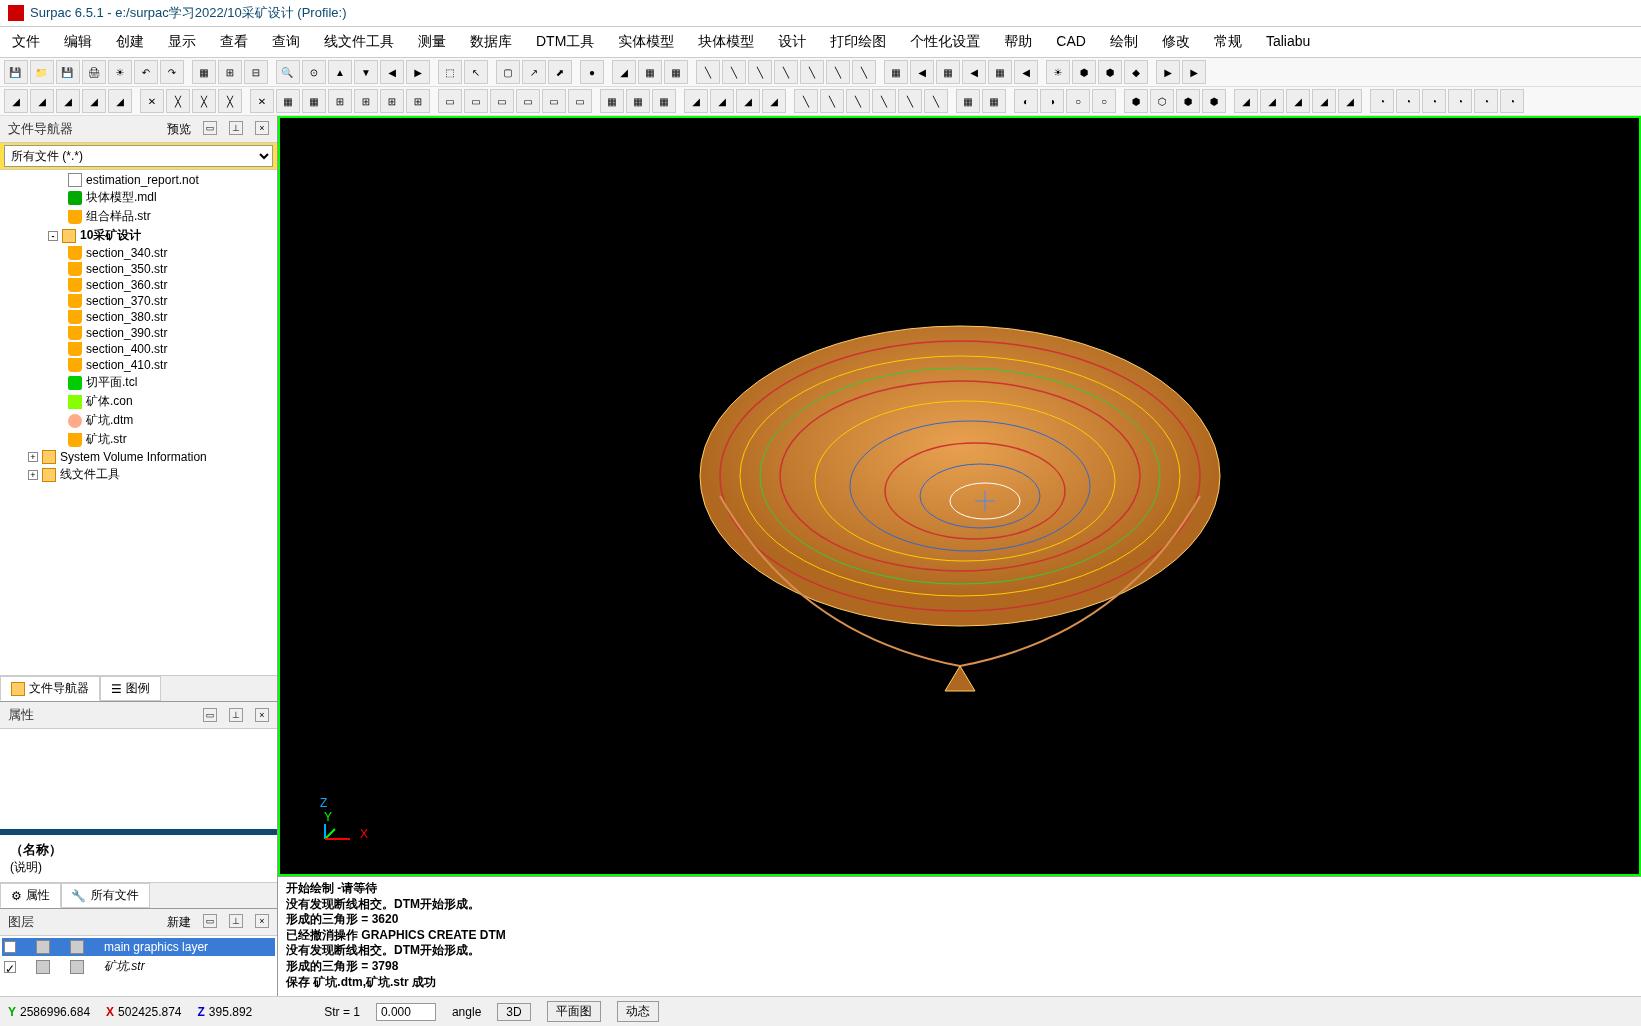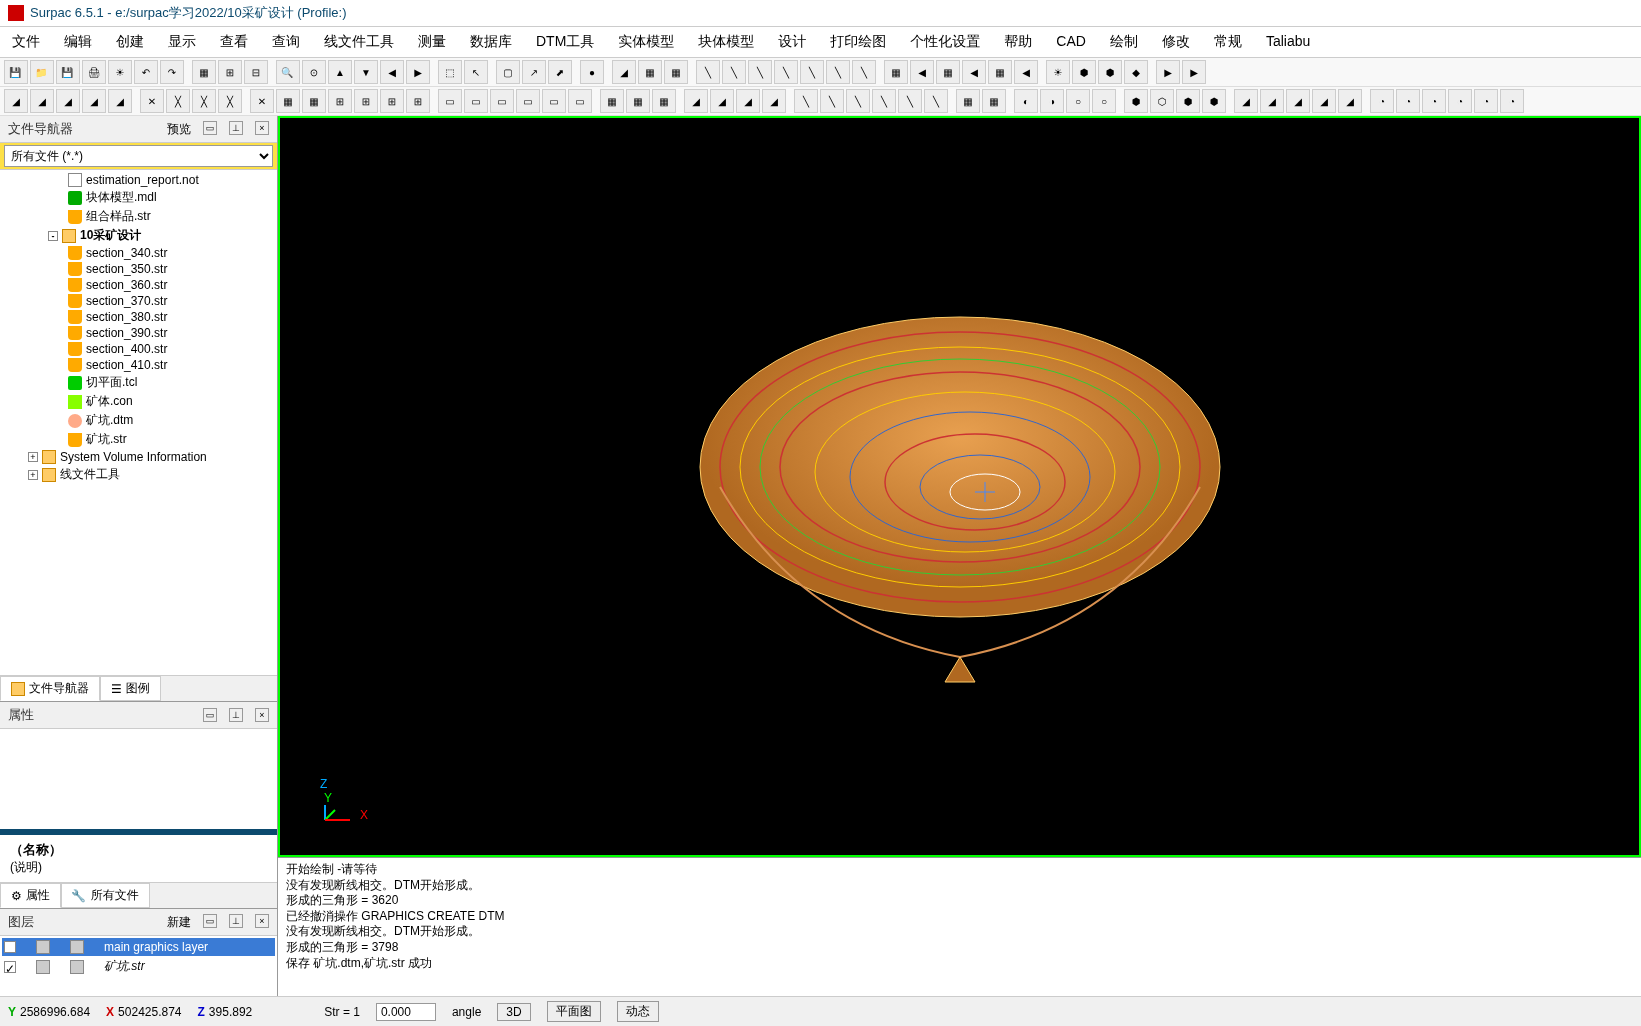--- a/index.html
+++ b/index.html
@@ -46,21 +46,21 @@
 .layer-item.selected { background: #3a7bd5; color: #fff; }
 .layer-check { width: 12px; height: 12px; border: 1px solid #888; background: #fff; }
 .layer-icon { width: 14px; height: 14px; background: #ccc; border: 1px solid #888; }
 .right-area { flex: 1; display: flex; flex-direction: column; background: #fff; }
 .viewport { flex: 1; background: #000; position: relative; border: 2px solid #0f0; }
 .axis-gizmo { position: absolute; left: 40px; bottom: 30px; color: #ccc; font-family: monospace; font-size: 12px; }
 .axis-z { color: #0af; }
 .axis-y { color: #0f0; }
 .axis-x { color: #f00; }
 .pit-svg { position: absolute; left: 50%; top: 50%; transform: translate(-50%, -50%); }
-.console { height: 139px; background: #fff; border-top: 1px solid #999; padding: 4px 8px; font-family: "SimSun", monospace; font-size: 13px; overflow-y: auto; }
+.console { height: 120px; background: #fff; border-top: 1px solid #999; padding: 4px 8px; font-family: "SimSun", monospace; font-size: 13px; overflow-y: auto; font-weight: bold; }
 .console-line { line-height: 1.3; }
 .statusbar { background: #f0f0f0; padding: 4px 8px; display: flex; align-items: center; gap: 16px; border-top: 1px solid #ccc; font-size: 13px; }
 .coord { display: flex; align-items: center; gap: 4px; }
 .coord-label { font-weight: bold; }
 .coord-y .coord-label { color: #0a0; }
 .coord-x .coord-label { color: #c00; }
 .coord-z .coord-label { color: #00c; }
 .status-input { border: 1px solid #999; padding: 1px 4px; width: 60px; background: #fff; }
 .status-btn { border: 1px solid #999; padding: 1px 8px; background: #eee; cursor: pointer; }
 </style>

